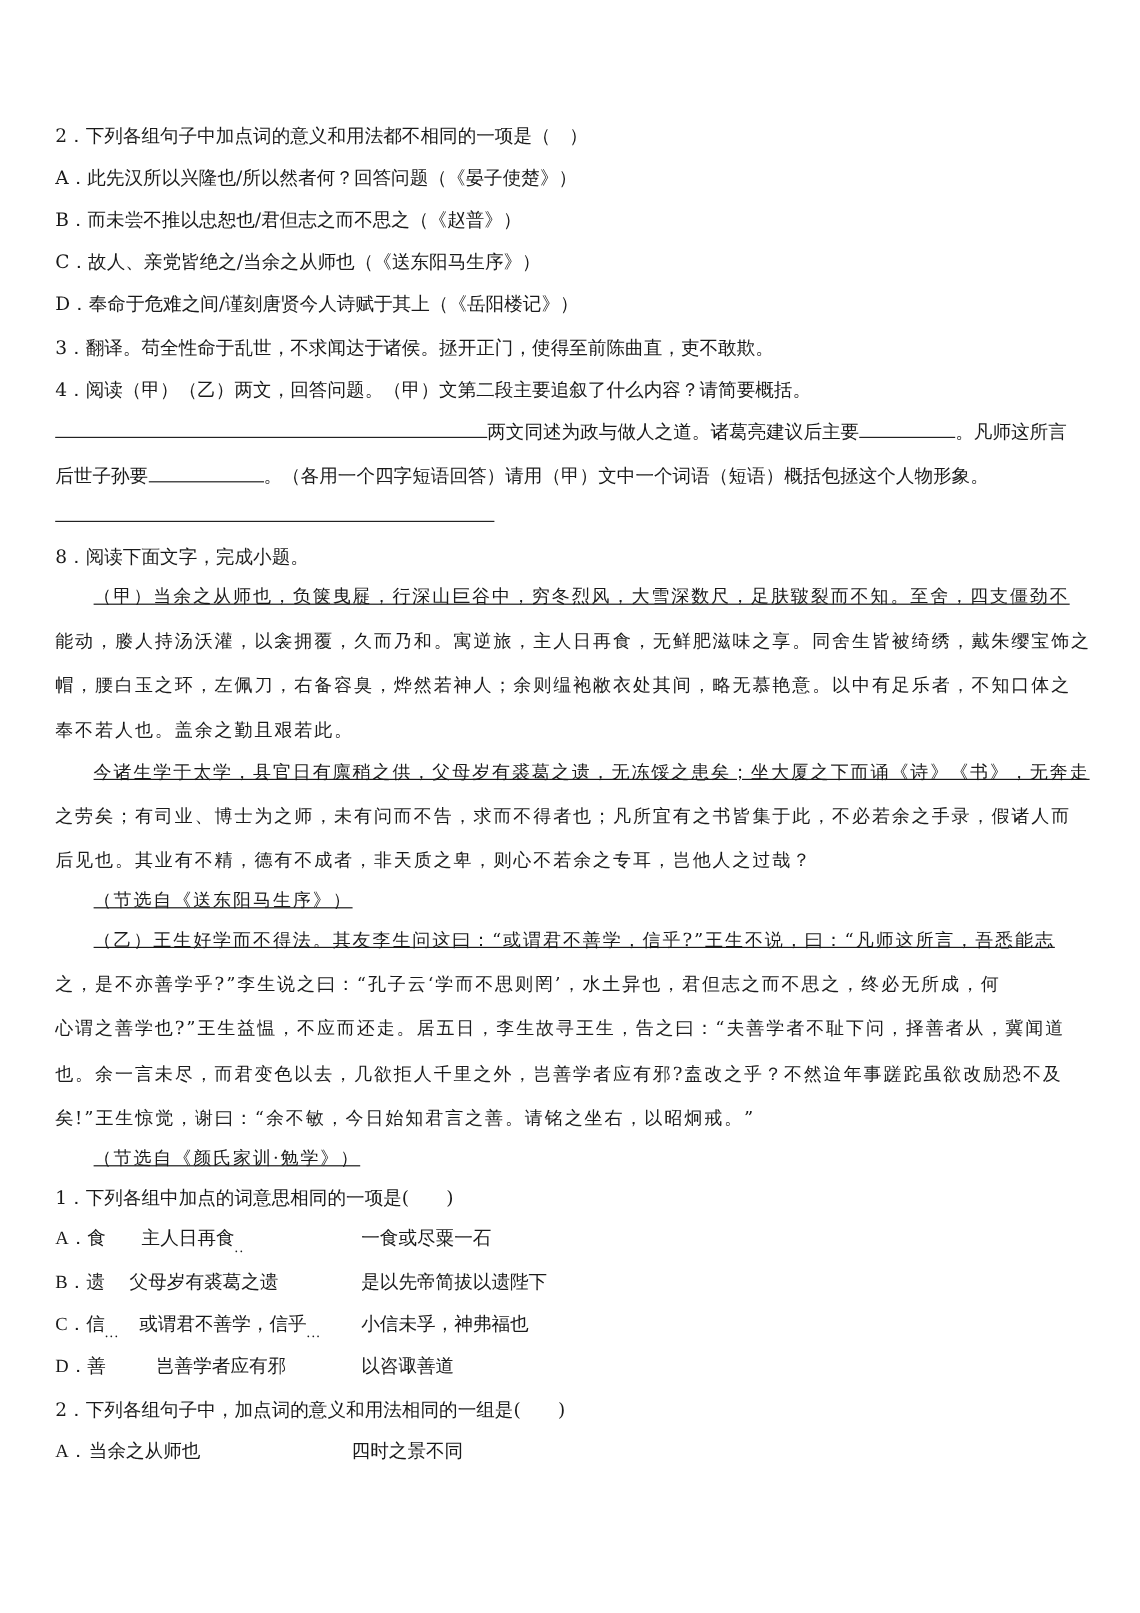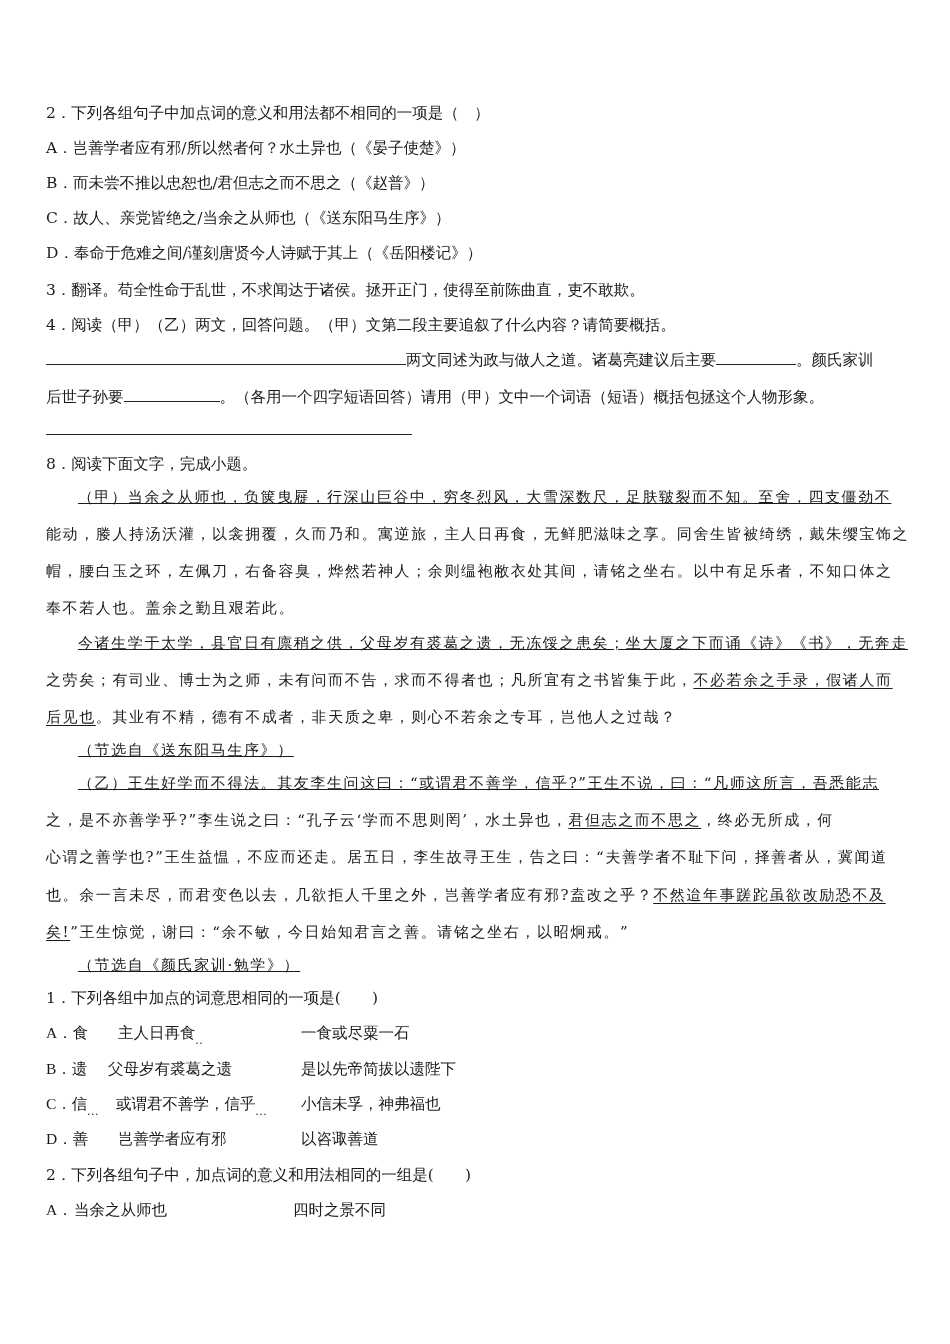--- a/index.html
+++ b/index.html
@@ -7,55 +7,55 @@
       width: 950px; height: 1344px; position: relative; overflow: hidden;
       font-family: "DejaVu Serif", "Liberation Serif", serif;
       color: #1a1a1a;
     }
     .line {
       position: absolute; left: 46px; white-space: nowrap;
       font-size: 15.5px; line-height: 20px; text-align: center;
     }
     .line.kai { font-size: 15px; letter-spacing: 1.6px; }
     .indent { left: 78px; text-decoration: underline; }
-    .ul { text-decoration: underline; text-underline-offset: 3px; }
+    .ul { text-underline-offset: 3px; }
     .blank {
       display: inline-block; border-bottom: 1px solid #222;
       height: 16px; vertical-align: baseline;
     }
     .dots { font-size: 12px; letter-spacing: 1px; position: relative; top: 6px; }
     .col { position: absolute; font-family: Liberation Serif, serif; }
   </style>
 </head>
 <body>
 
 <div class="line" style="top:103px">2．下列各组句子中加点词的意义和用法都不相同的一项是（　）</div>
-<div class="line" style="top:138px">A．岂善学者应有邪/所以然者何？水土异也（《晏子使楚》）</div>
+<div class="line" style="top:138px">A．此先汉所以兴隆也/所以然者何？回答问题（《晏子使楚》）</div>
 <div class="line" style="top:173px">B．而未尝不推以忠恕也/君但志之而不思之（《赵普》）</div>
 <div class="line" style="top:208px">C．故人、亲党皆绝之/当余之从师也（《送东阳马生序》）</div>
 <div class="line" style="top:243px">D．奉命于危难之间/谨刻唐贤今人诗赋于其上（《岳阳楼记》）</div>
 
 <div class="line" style="top:280px">3．翻译。苟全性命于乱世，不求闻达于诸侯。拯开正门，使得至前陈曲直，吏不敢欺。</div>
 
 <div class="line" style="top:315px">4．阅读（甲）（乙）两文，回答问题。（甲）文第二段主要追叙了什么内容？请简要概括。</div>
 <div class="line" style="top:348px">
-  <span class="blank" style="width:360px"></span><span>两文同述为政与做人之道。诸葛亮建议后主要</span><span class="blank" style="width:80px"></span><span>。颜氏家训</span>
+  <span class="blank" style="width:360px"></span><span>两文同述为政与做人之道。诸葛亮建议后主要</span><span class="blank" style="width:80px"></span><span>。凡师这所言</span>
 </div>
 <div class="line" style="top:385px">
   <span>后世子孙要</span><span class="blank" style="width:96px"></span><span>。（各用一个四字短语回答）请用（甲）文中一个词语（短语）概括包拯这个人物形象。</span>
 </div>
 <div class="line" style="top:418px">
   <span class="blank" style="width:366px"></span>
 </div>
 
 <div class="line" style="top:454px">8．阅读下面文字，完成小题。</div>
 
 <div class="line kai indent" style="top:487px">（甲）当余之从师也，负箧曳屣，行深山巨谷中，穷冬烈风，大雪深数尺，足肤皲裂而不知。至舍，四支僵劲不</div>
 <div class="line kai" style="top:524px">能动，媵人持汤沃灌，以衾拥覆，久而乃和。寓逆旅，主人日再食，无鲜肥滋味之享。同舍生皆被绮绣，戴朱缨宝饰之</div>
-<div class="line kai" style="top:561px">帽，腰白玉之环，左佩刀，右备容臭，烨然若神人；余则缊袍敝衣处其间，请铭之坐右。以中有足乐者，不知口体之</div>
+<div class="line kai" style="top:561px">帽，腰白玉之环，左佩刀，右备容臭，烨然若神人；余则缊袍敝衣处其间，略无慕艳意。以中有足乐者，不知口体之</div>
 <div class="line kai" style="top:598px">奉不若人也。盖余之勤且艰若此。</div>
 
 <div class="line kai indent" style="top:633px">今诸生学于太学，县官日有廪稍之供，父母岁有裘葛之遗，无冻馁之患矣；坐大厦之下而诵《诗》《书》，无奔走</div>
 <div class="line kai" style="top:670px">
   <span>之劳矣；有司业、博士为之师，未有问而不告，求而不得者也；凡所宜有之书皆集于此，</span><span class="ul">不必若余之手录，假诸人而</span>
 </div>
 <div class="line kai" style="top:707px">
   <span class="ul">后见也</span><span>。其业有不精，德有不成者，非天质之卑，则心不若余之专耳，岂他人之过哉？</span>
 </div>
 <div class="line kai indent" style="top:740px">（节选自《送东阳马生序》）</div>
@@ -85,21 +85,21 @@
   <span class="col" style="left:62px">父母岁有裘葛之遗</span>
   <span class="col" style="left:255px">是以先帝简拔以遗陛下</span>
 </div>
 <div class="line" style="top:1094px;width:860px;height:22px">
   <span class="col" style="left:0"><span>C．信</span><span class="dots">...</span></span>
   <span class="col" style="left:70px"><span>或谓君不善学，信乎</span><span class="dots">...</span></span>
   <span class="col" style="left:255px">小信未孚，神弗福也</span>
 </div>
 <div class="line" style="top:1129px;width:860px;height:22px">
   <span class="col" style="left:0">D．善</span>
-  <span class="col" style="left:72px">岂善学者应有邪</span>
+  <span class="col" style="left:84px">岂善学者应有邪</span>
   <span class="col" style="left:255px">以咨诹善道</span>
 </div>
 
 <div class="line" style="top:1165px">2．下列各组句子中，加点词的意义和用法相同的一组是(　　)</div>
 <div class="line" style="top:1200px;width:860px;height:22px">
   <span class="col" style="left:0">A．</span>
   <span class="col" style="left:28px">当余之从师也</span>
   <span class="col" style="left:247px">四时之景不同</span>
 </div>
 

